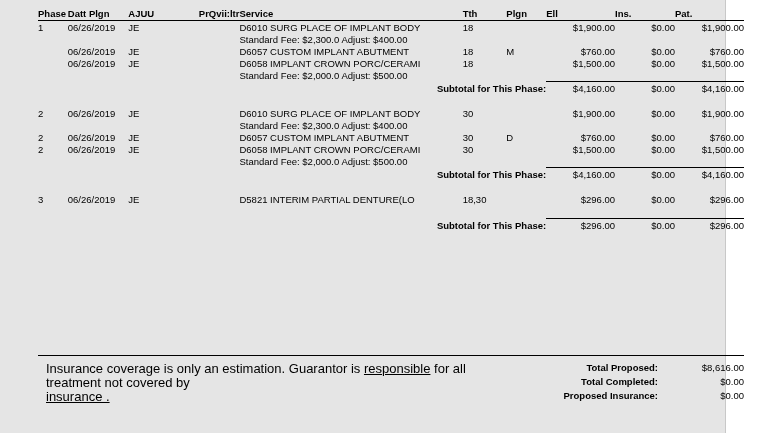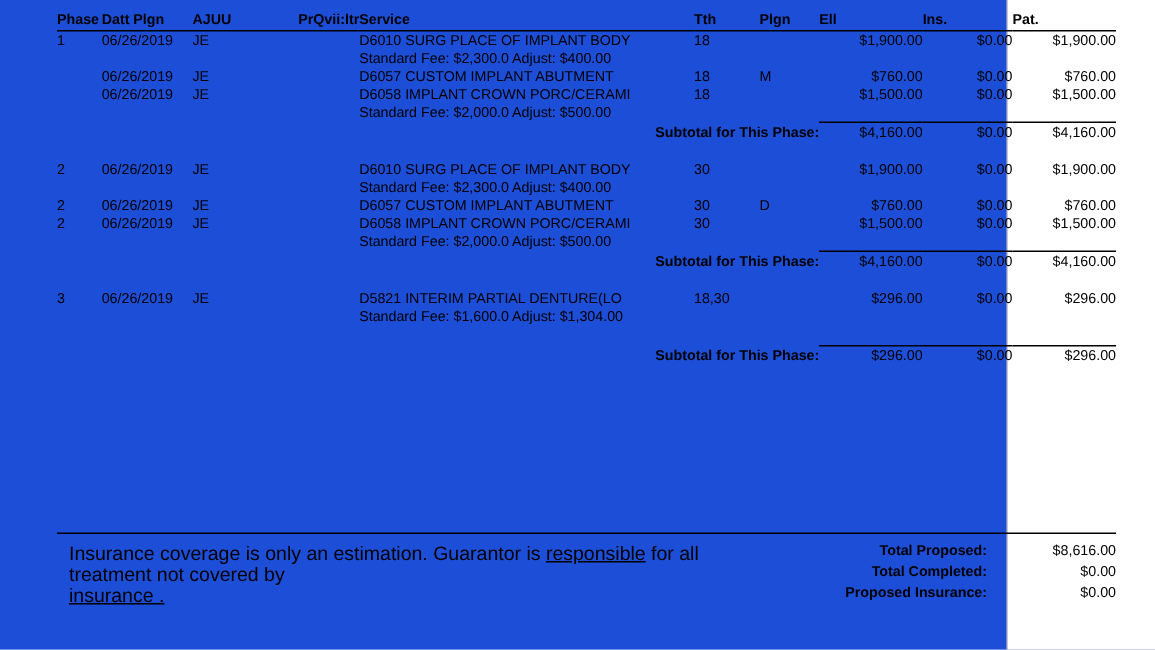--- a/index.html
+++ b/index.html
@@ -11,23 +11,23 @@
     width: 770px;
     height: 433px;
     font-family: "Liberation Sans", sans-serif;
     font-size: 9px;
     color: #000000;
     position: relative;
     overflow: hidden;
   }
   .page {
     position: relative;
-    width: 672px;
+    width: 726px;
     height: 433px;
-    background: #1d4ed8;
+    background: #e5e5e5;
   }
   
   .right-rule {
     position: absolute;
     right: 0;
     top: 0;
     width: 1px;
     height: 433px;
     background: #c8c8c8;
   }
@@ -264,26 +264,20 @@
         <td class="c-phase">3</td>
         <td class="c-date">06/26/2019</td>
         <td class="c-prov">JE</td>
         <td class="c-svc">D5821   INTERIM PARTIAL DENTURE(LO</td>
         <td class="c-tth">18,30</td>
         <td class="c-surf"></td>
         <td class="c-fee">$296.00</td>
         <td class="c-ins">$0.00</td>
         <td class="c-pat">$296.00</td>
       </tr>
-      <tr class="note-row">
-        <td></td>
-          <td></td>
-          <td></td>
-        <td class="note" colspan="6">Standard Fee: $1,600.0 Adjust: $1,304.00</td>
-      </tr>
 
       <tr class="spacer">
           <td colspan="9"></td>
         </tr>
 
       <tr class="subtotal-row">
         <td colspan="6" class="subtotal-label">Subtotal for This Phase:</td>
         <td class="c-fee amt-rule">$296.00</td>
         <td class="c-ins amt-rule">$0.00</td>
         <td class="c-pat amt-rule">$296.00</td>

